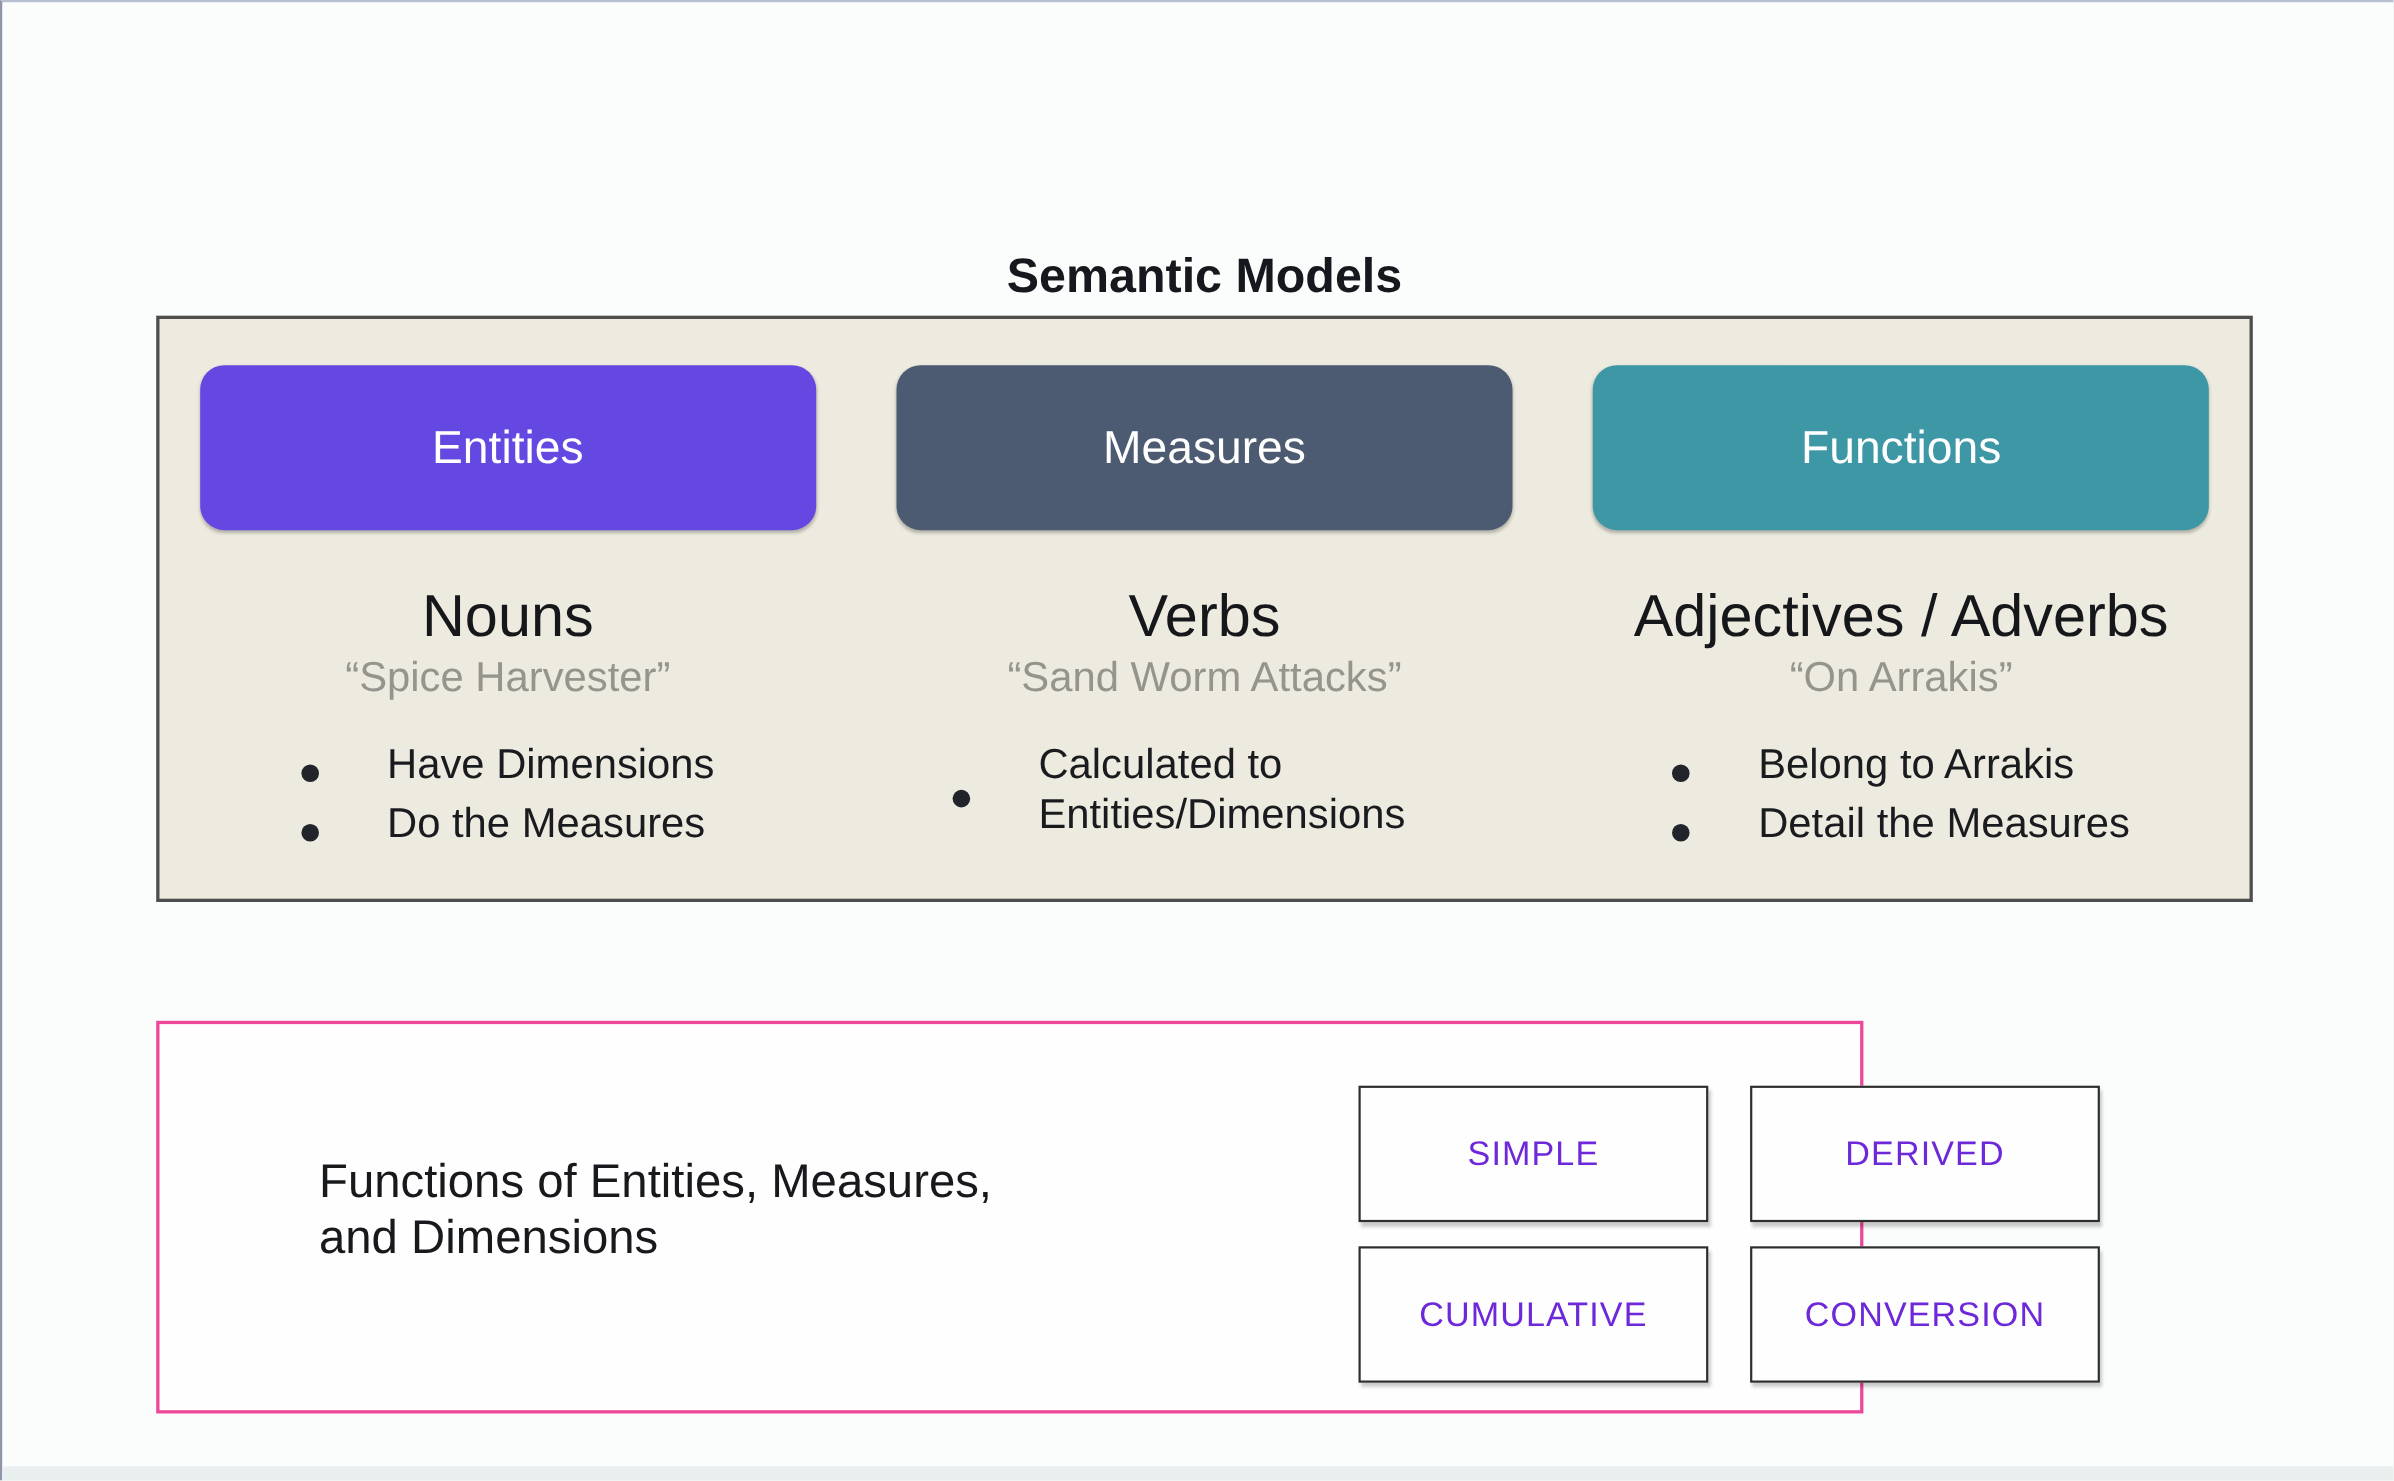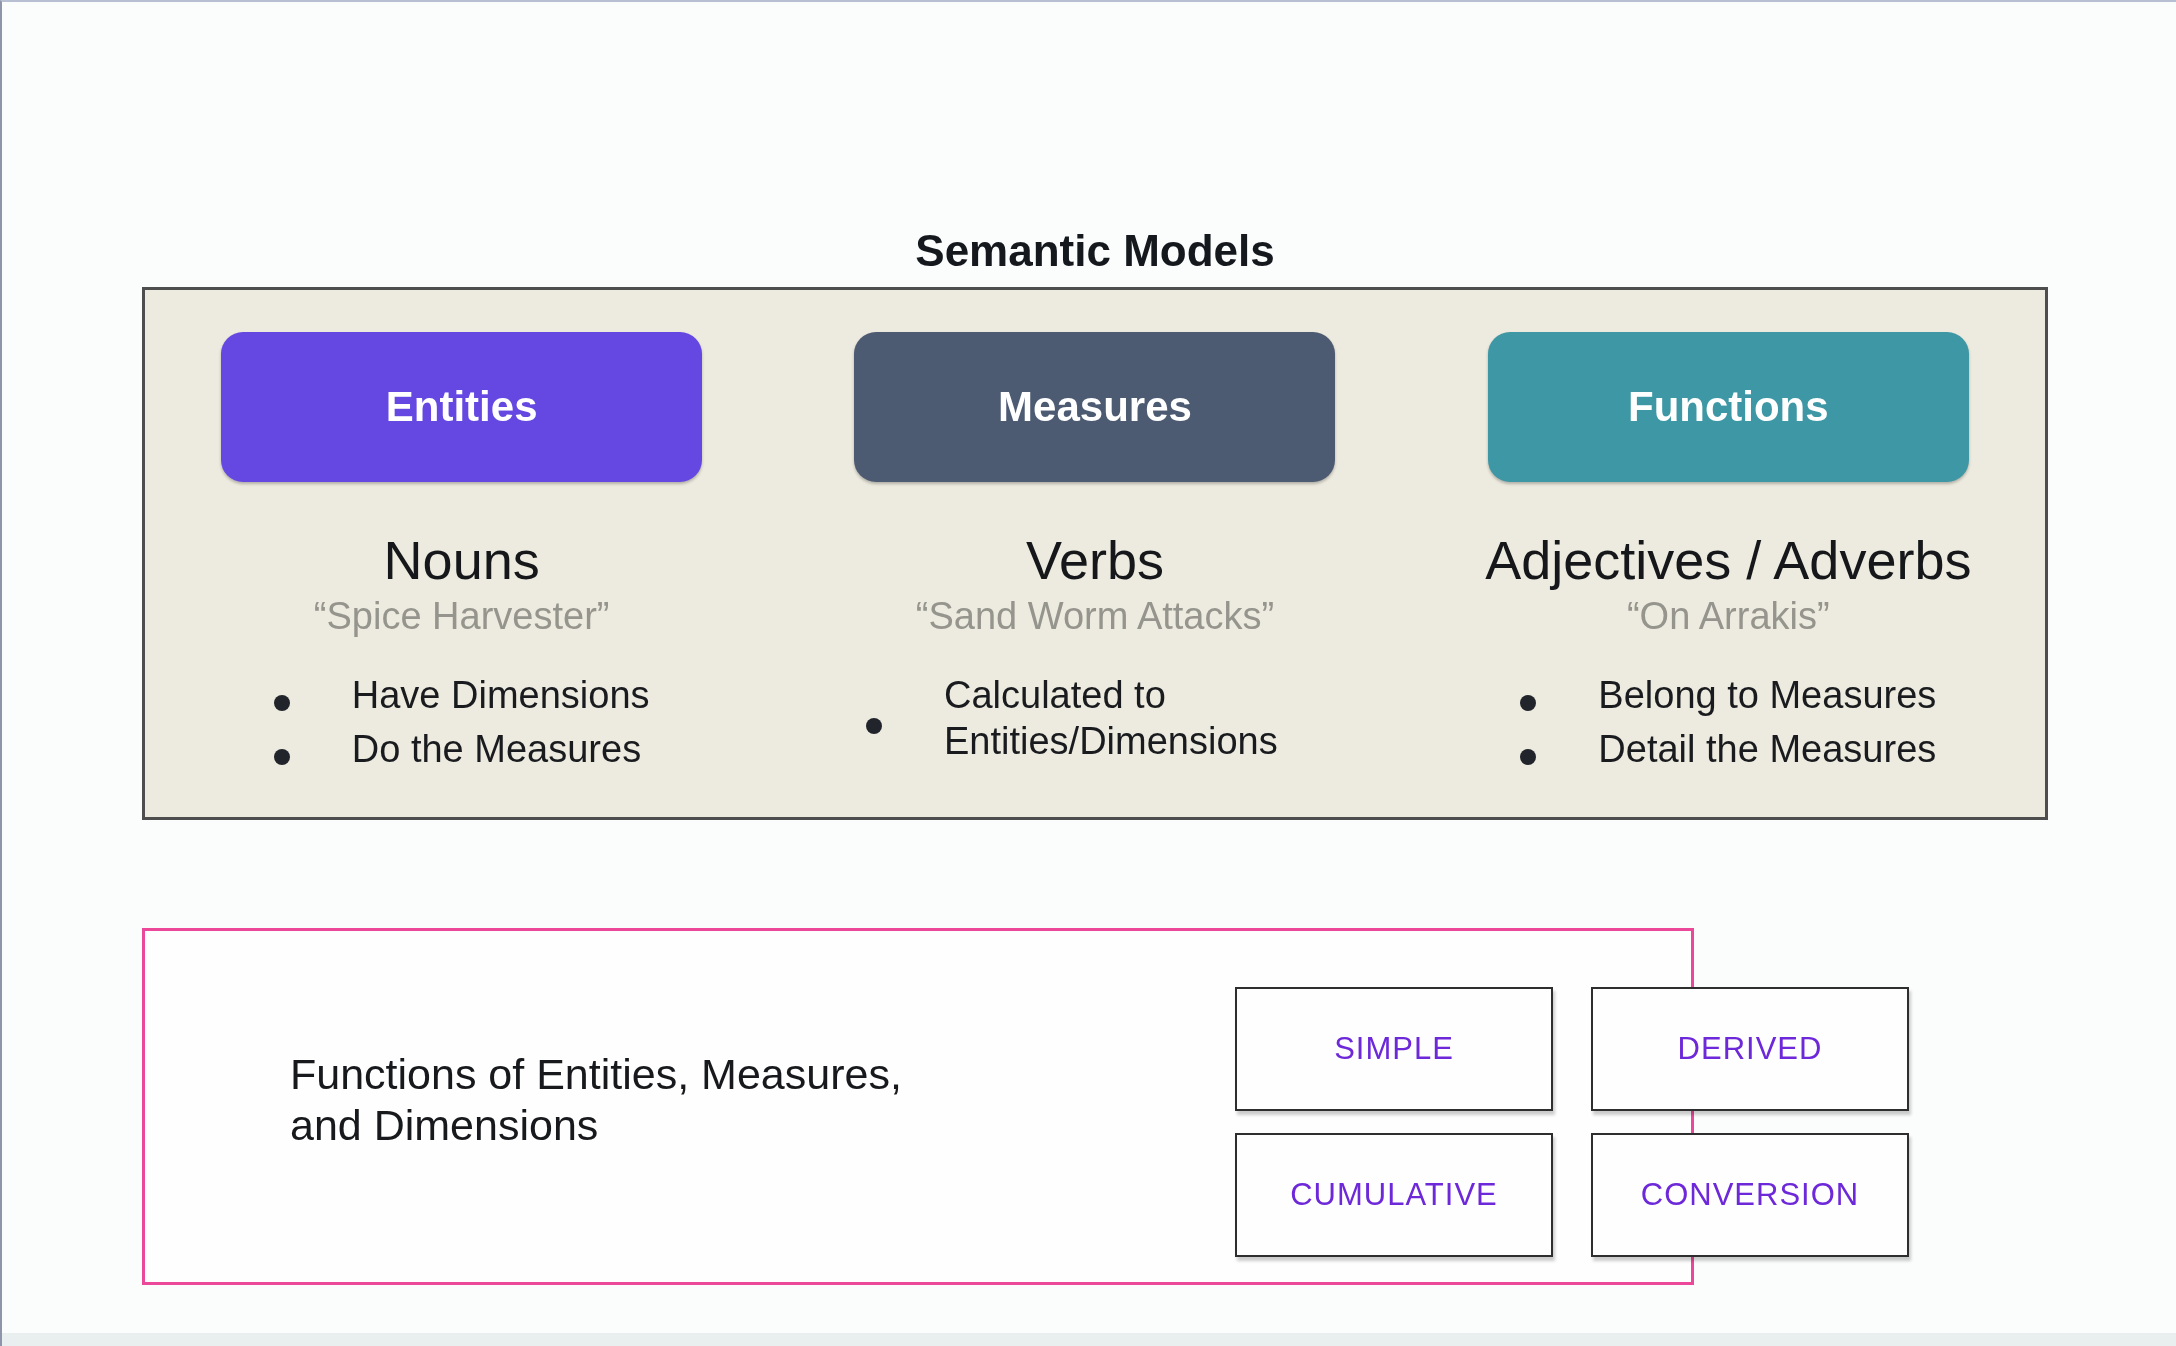--- a/index.html
+++ b/index.html
@@ -26,23 +26,23 @@
   .models-box{
     position:absolute;left:140px;top:285px;width:1906px;height:533px;
     box-sizing:border-box;border:3px solid #4e4e4e;
     display:flex;
   }
   .model-col{
     flex:1;display:flex;flex-direction:column;align-items:center;
     padding-top:42px;box-sizing:border-box;
   }
   .pill{
-    width:481px;height:150px;border-radius:22px;
+    width:560px;height:150px;border-radius:22px;
     display:flex;align-items:center;justify-content:center;
-    color:#ffffff;font-size:42px;font-weight:700;
+    color:#ffffff;font-size:42px;font-weight:400;
     box-shadow:0 2px 3px rgba(0,0,0,0.25);
   }
   .role{
     margin-top:50px;font-size:54px;font-weight:400;color:#15171a;line-height:1.05;
     text-align:right;
   }
   .example{
     margin-top:6px;font-size:38px;color:#95948d;text-align:center;
   }
   .bullets{
@@ -129,21 +129,21 @@
 
     <div class="model-col">
       <div class="pill" style="background: rgb(62, 151, 165);">
         <span>Functions</span>
       </div>
       <div class="role">Adjectives / Adverbs</div>
       <div class="example">“On Arrakis”</div>
       <ul class="bullets">
         <li>
           <span class="dot"></span>
-          <span class="btext">Belong to Measures</span>
+          <span class="btext">Belong to Arrakis</span>
         </li>
         <li>
           <span class="dot"></span>
           <span class="btext">Detail the Measures</span>
         </li>
       </ul>
     </div>
 
   </div>
 

